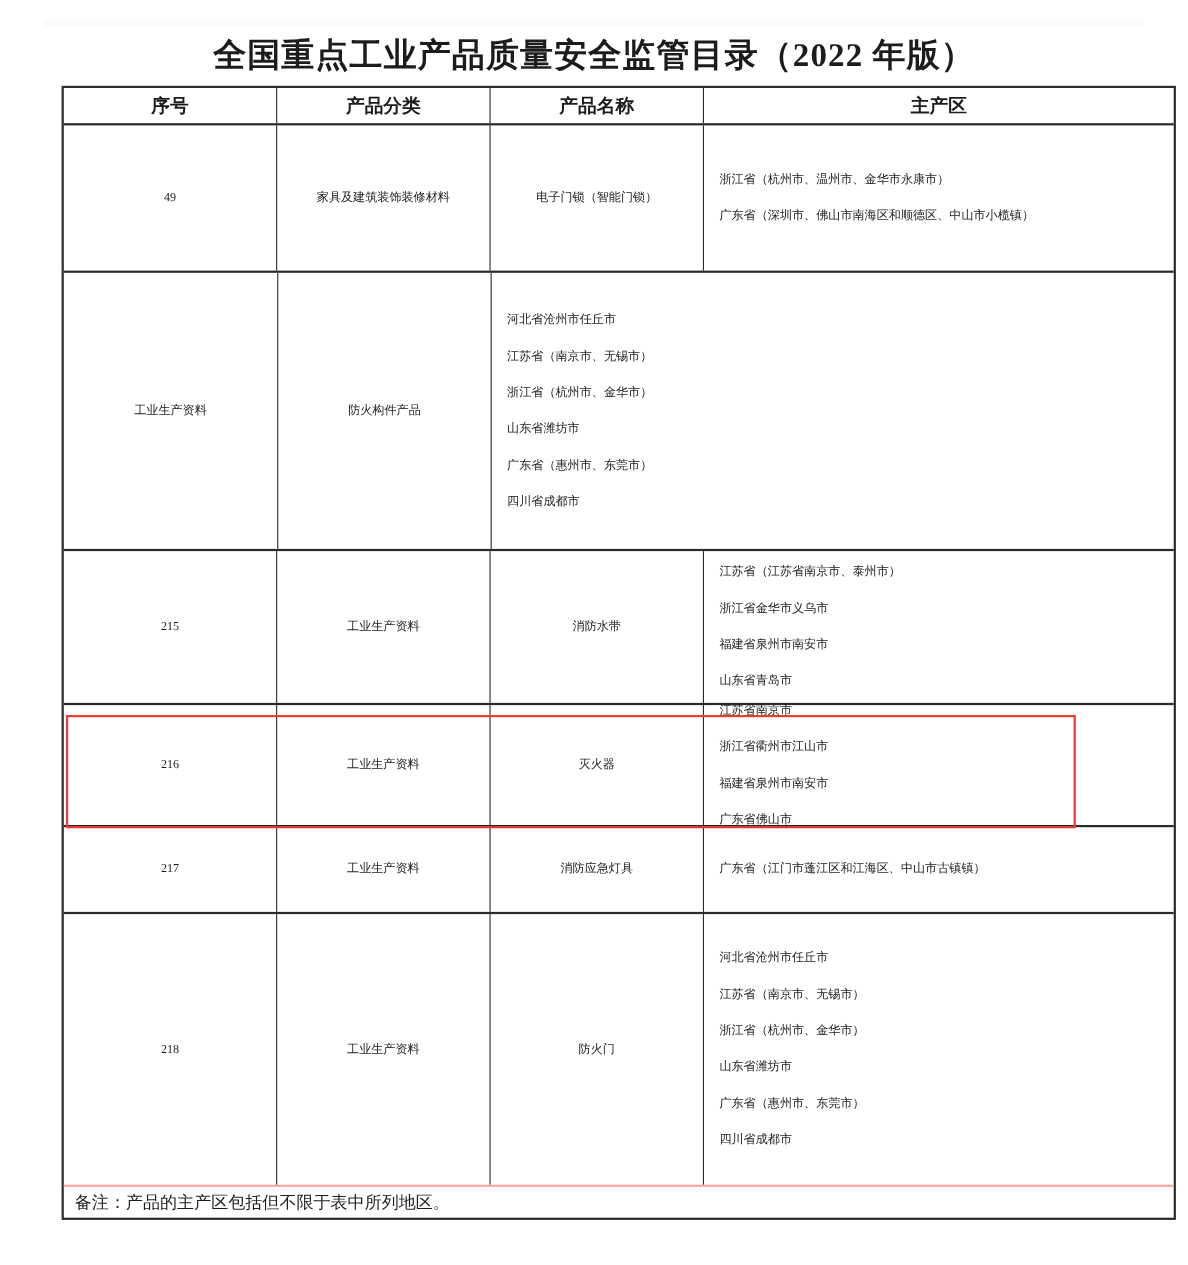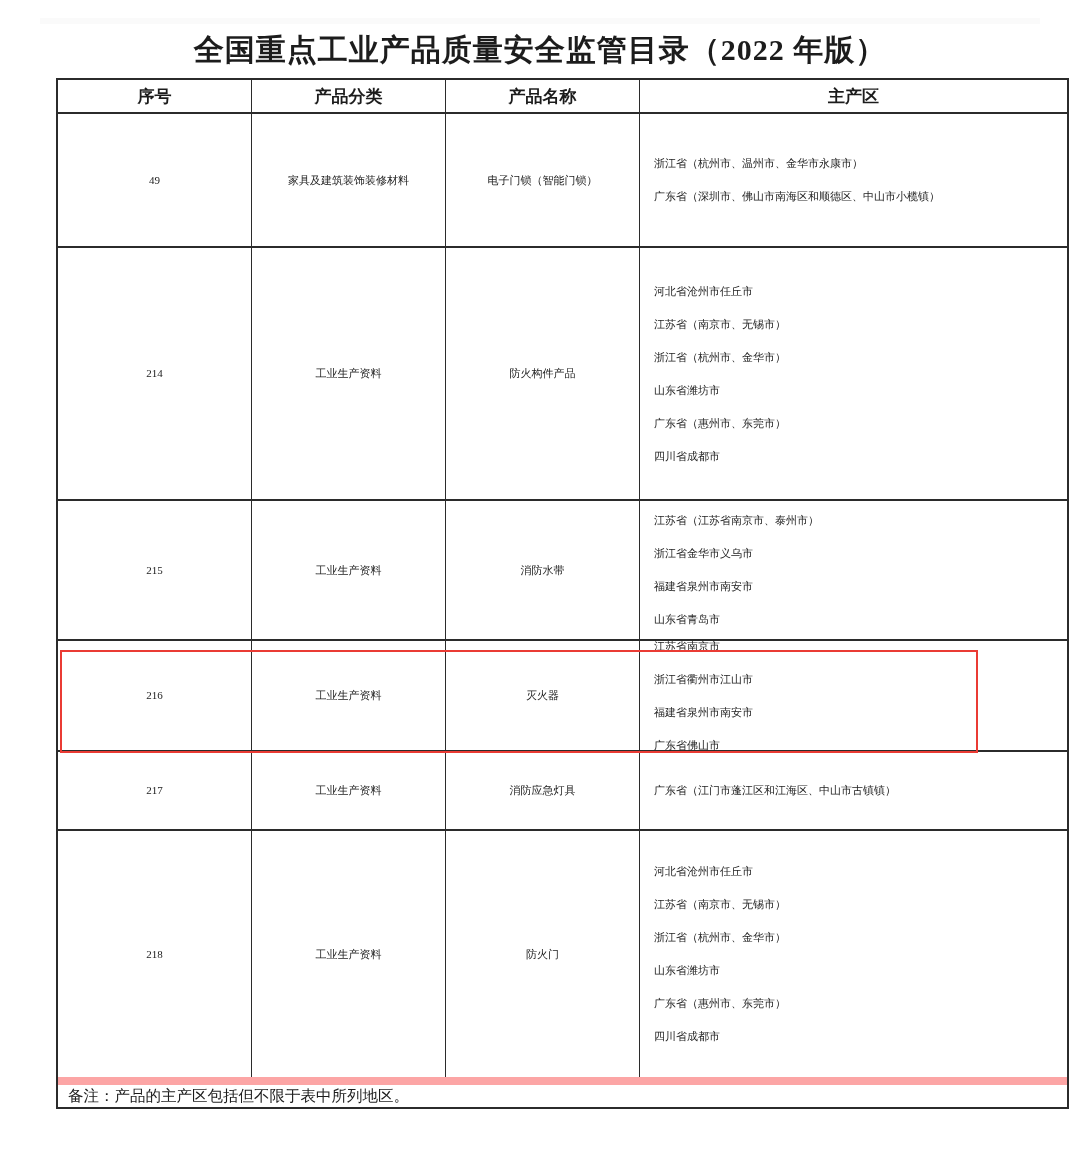--- a/index.html
+++ b/index.html
@@ -26,21 +26,21 @@
   }
   .cell:first-child{border-left:none;}
   .c1{width:193px;flex:none;}
   .c2{width:194px;flex:none;padding:0 17px;}
   .c3{width:194px;flex:none;padding:0 0;}
   .c4{flex:1;flex-direction:column;align-items:flex-start;justify-content:center;
       text-align:left;padding:4px 14px;line-height:33px;}
   .header-row .cell{font-weight:bold;font-size:17px;}
   .header-row{height:32px;}
   .region-line{width:100%;}
-  .note-row{border-top:8px solid #fca5a5;height:30px;display:flex;align-items:center;
+  .note-row{border-top:2px solid #fca5a5;height:30px;display:flex;align-items:center;
       font-size:15.5px;padding:0 10px;box-sizing:border-box;}
   .highlight-box{
     position:absolute;left:2px;top:570px;width:918px;height:103px;
     border:2px solid #ea3b34;box-sizing:border-box;pointer-events:none;
     background:transparent;
   }
 </style>
 </head>
 <body>
 
@@ -61,21 +61,20 @@
     <div class="cell c1">49</div>
     <div class="cell c2">家具及建筑装饰装修材料</div>
     <div class="cell c3">电子门锁（智能门锁）</div>
     <div class="cell c4">
       <div class="region-line">浙江省（杭州市、温州市、金华市永康市）</div>
       <div class="region-line">广东省（深圳市、佛山市南海区和顺德区、中山市小榄镇）</div>
     </div>
   </div>
 
   <div class="trow" style="height:253px">
-    <div class="cell c1">214</div>
     <div class="cell c2">工业生产资料</div>
     <div class="cell c3">防火构件产品</div>
     <div class="cell c4">
       <div class="region-line">河北省沧州市任丘市</div>
       <div class="region-line">江苏省（南京市、无锡市）</div>
       <div class="region-line">浙江省（杭州市、金华市）</div>
       <div class="region-line">山东省潍坊市</div>
       <div class="region-line">广东省（惠州市、东莞市）</div>
       <div class="region-line">四川省成都市</div>
     </div>

